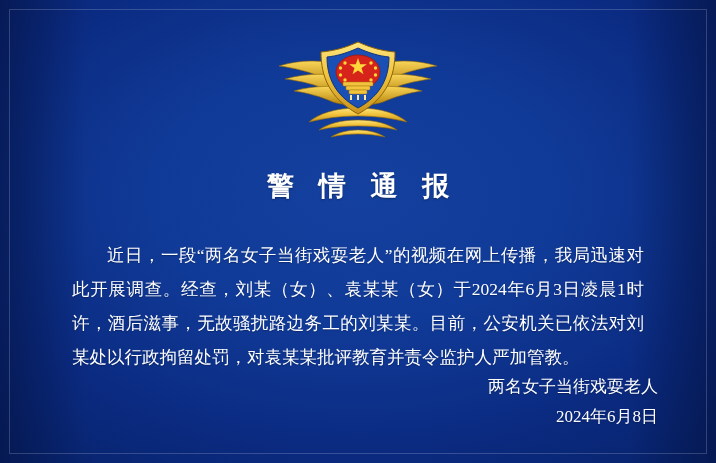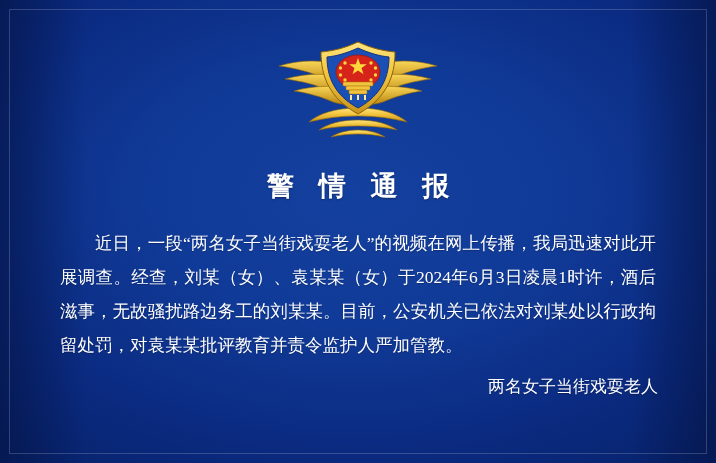--- a/index.html
+++ b/index.html
@@ -73,21 +73,21 @@
     width: 604px;
     color: #ffffff;
     font-size: 17.5px;
     line-height: 34px;
     text-align: justify;
     text-justify: inter-ideograph;
     font-family: "Liberation Serif", "DejaVu Serif", serif;
     text-shadow: 0 1px 1px rgba(0,0,0,.25);
   }
   .body-text p {
-    margin: 4px;
+    margin: 16px;
     text-indent: 2em;
   }
 
   .signature {
     position: absolute;
     right: 58px;
     top: 372px;
     width: 340px;
     text-align: right;
     color: #ffffff;
@@ -167,15 +167,16 @@
   </div>
 
   <div class="title">警 情 通 报</div>
 
   <div class="body-text">
     <p>近日，一段“两名女子当街戏耍老人”的视频在网上传播，我局迅速对此开展调查。经查，刘某（女）、袁某某（女）于2024年6月3日凌晨1时许，酒后滋事，无故骚扰路边务工的刘某某。目前，公安机关已依法对刘某处以行政拘留处罚，对袁某某批评教育并责令监护人严加管教。</p>
   </div>
 
   <div class="signature">
     <div>两名女子当街戏耍老人</div>
+    <div>2024年6月8日</div>
   </div>
 
 </div>
 
 </body></html>

